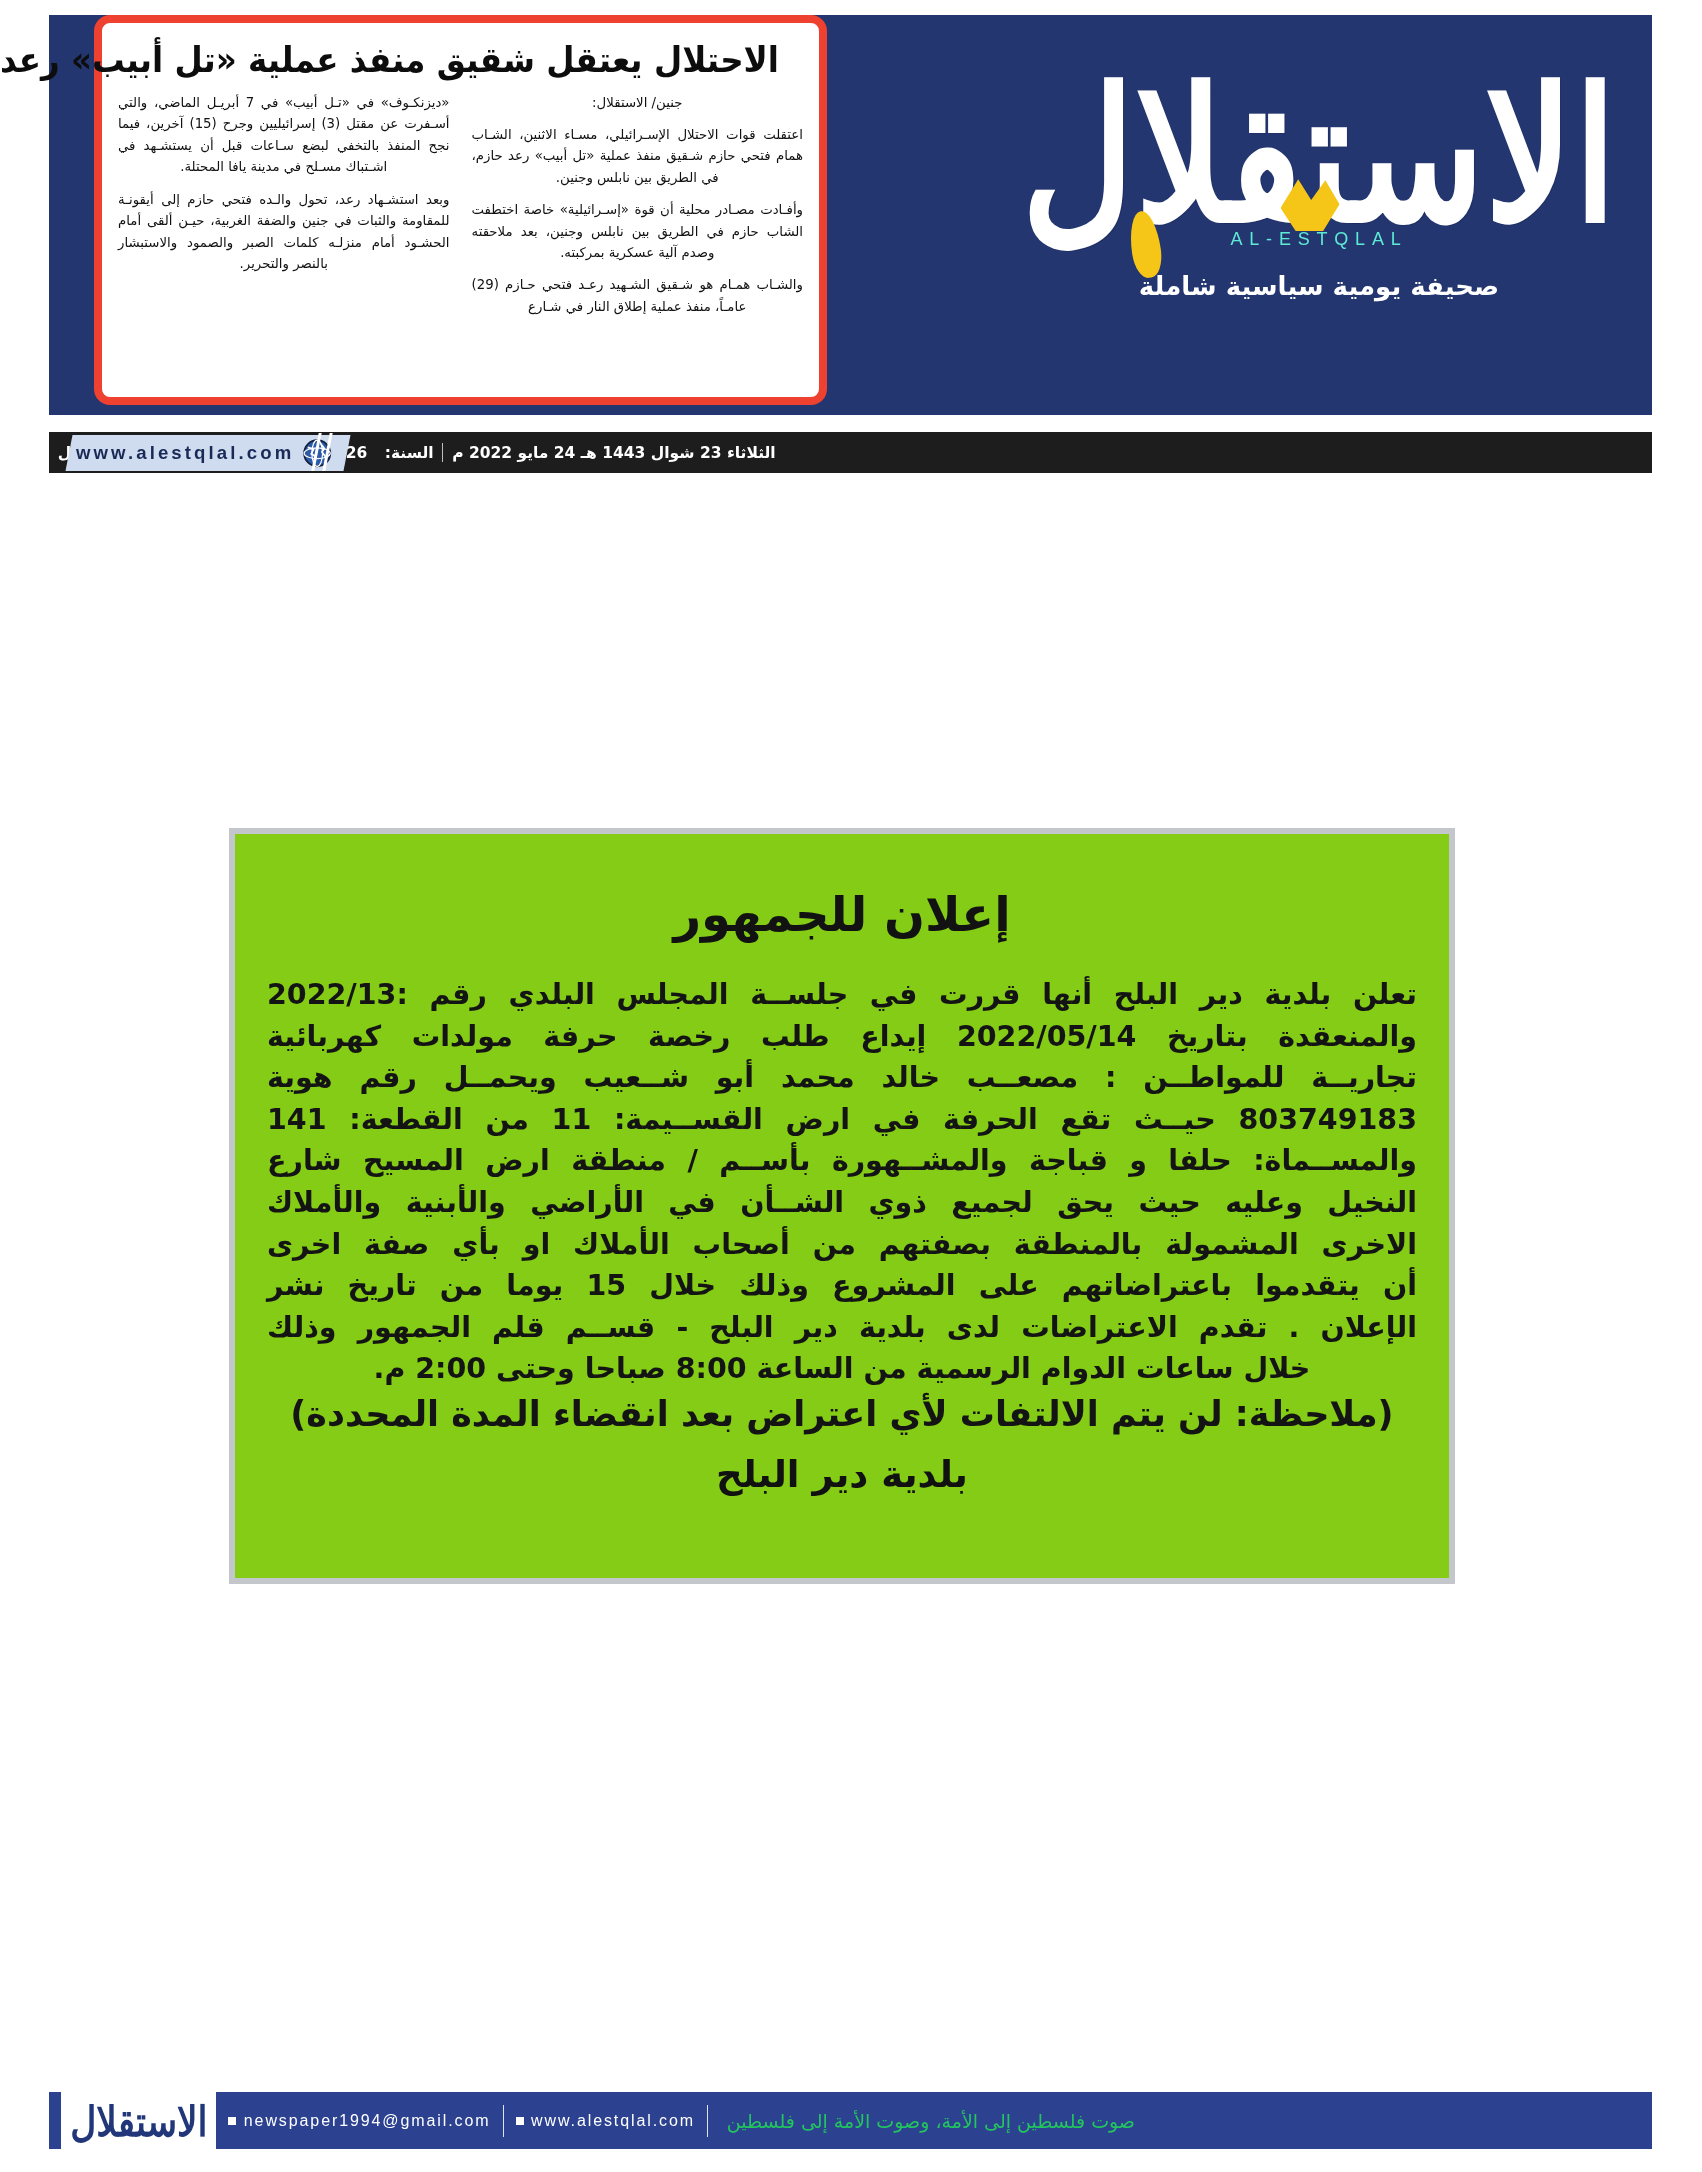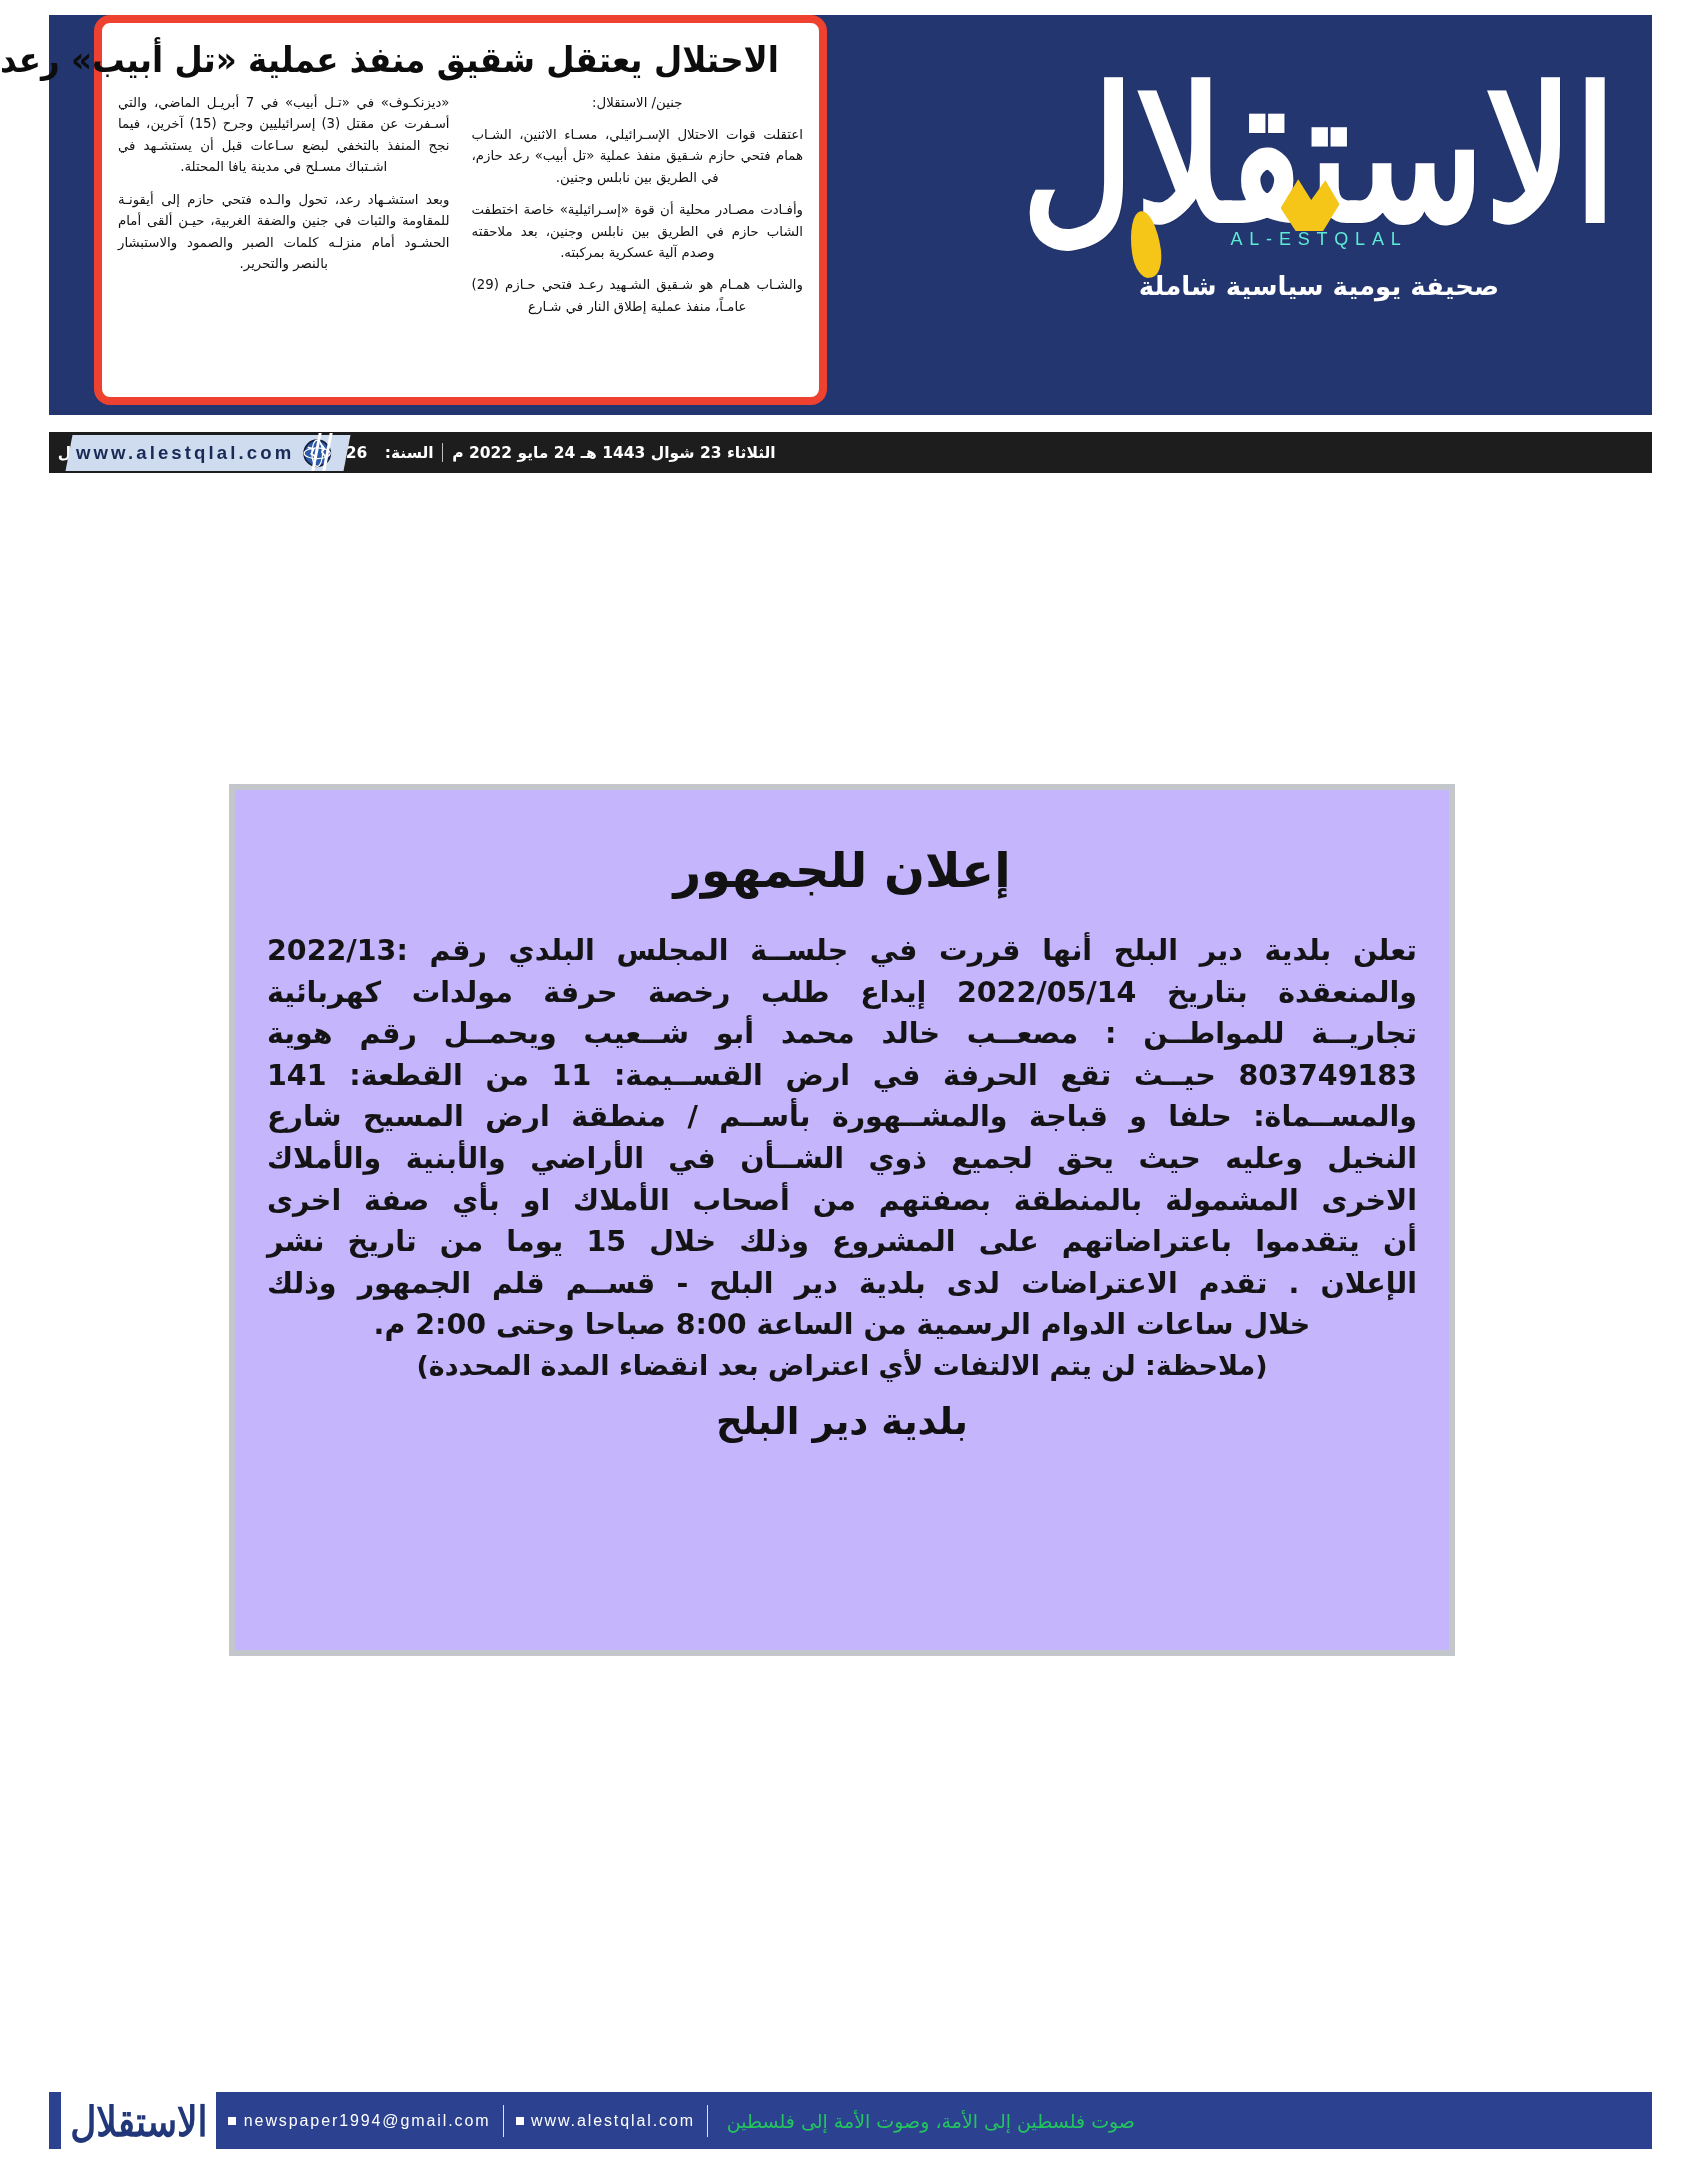--- a/index.html
+++ b/index.html
@@ -195,24 +195,24 @@
     width: 3.1px; height: 38px;
     background: #ffffff;
     transform: skewX(-11deg);
   }
   .infobar-slash2 { left: 277px; }
 
   
   .ad-box {
     position: absolute;
     left: 229px;
-    top: 784px;
+    top: 828px;
     width: 1226px;
-    height: 872px;
-    background: #c4b5fd;
+    height: 756px;
+    background: #84cc16;
     border: 6.2px solid #c3c6cb;
     box-sizing: border-box;
     padding: 36px 32px 25px 32px;
     direction: rtl;
   }
   .ad-title {
     text-align: center;
     font-family: "DejaVu Sans", sans-serif;
     font-weight: bold;
     font-size: 48px;
@@ -227,21 +227,21 @@
     line-height: 1.46;
     color: #141414;
     text-align: justify;
     text-align-last: justify;
     letter-spacing: -0.3px;
   }
   .ad-body .center-last { text-align-last: center; }
   .ad-note {
     font-family: "DejaVu Sans", sans-serif;
     font-weight: bold;
-    font-size: 27px;
+    font-size: 35px;
     color: #141414;
     text-align: center;
     margin-top: 3.7px;
   }
   .ad-sign {
     font-family: "DejaVu Sans", sans-serif;
     font-weight: bold;
     font-size: 37px;
     color: #111;
     text-align: center;

